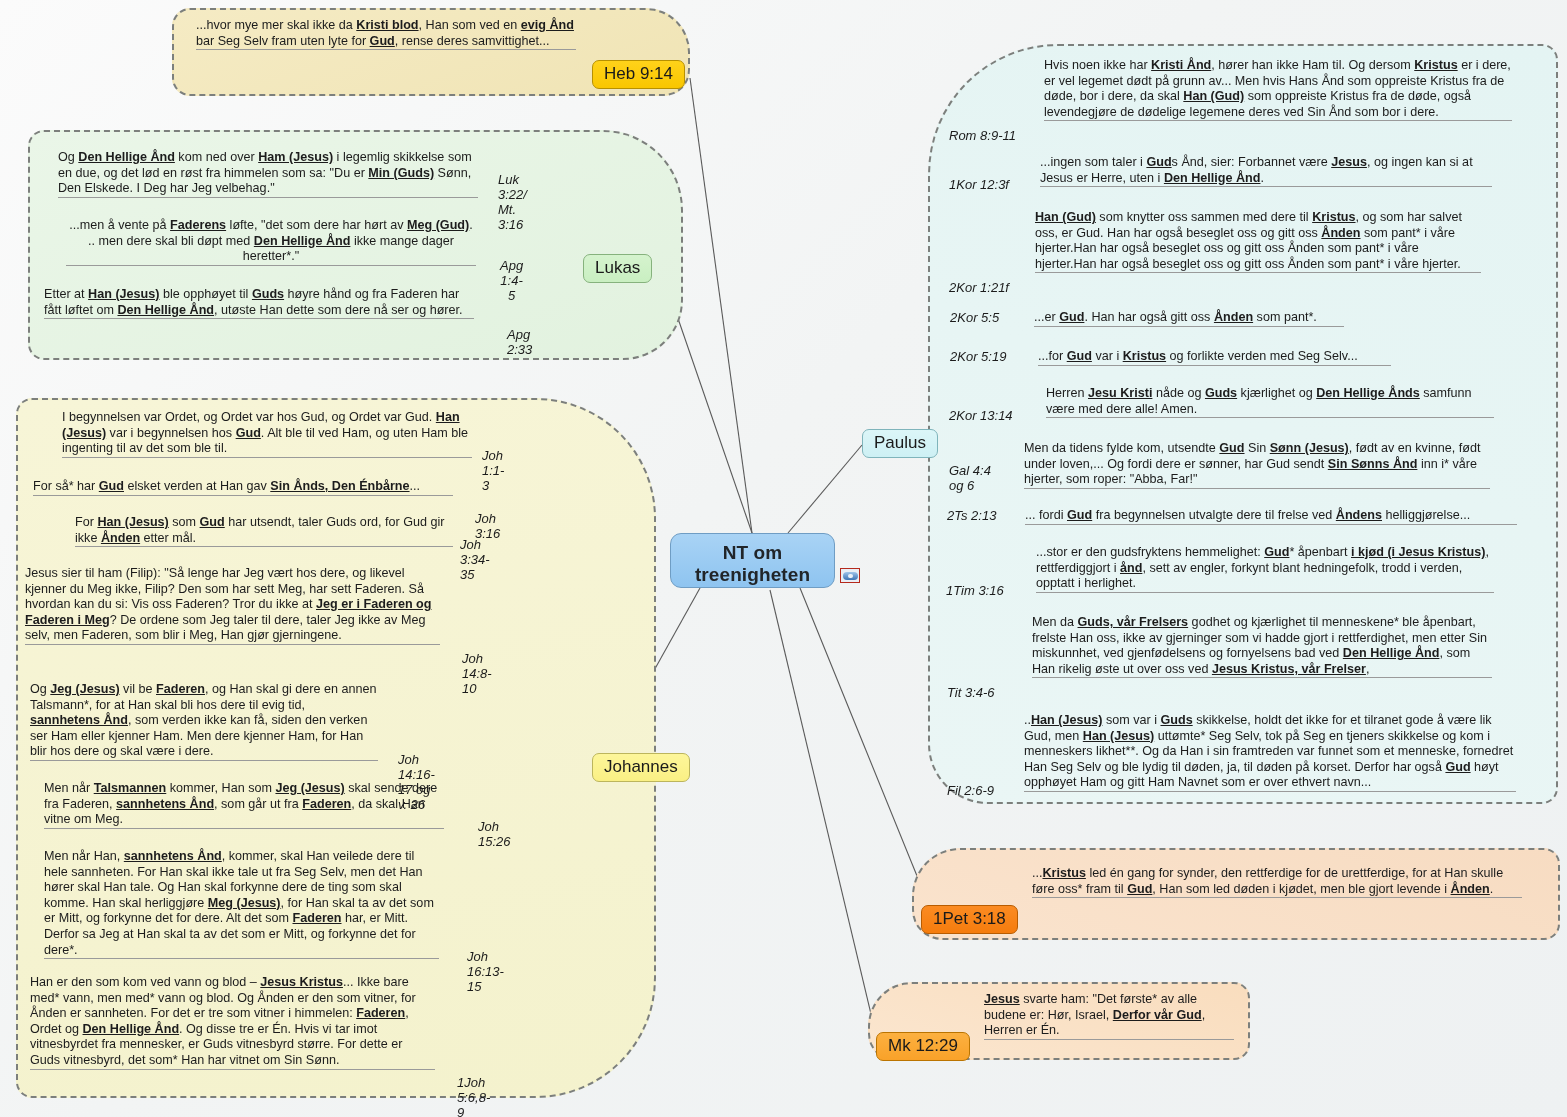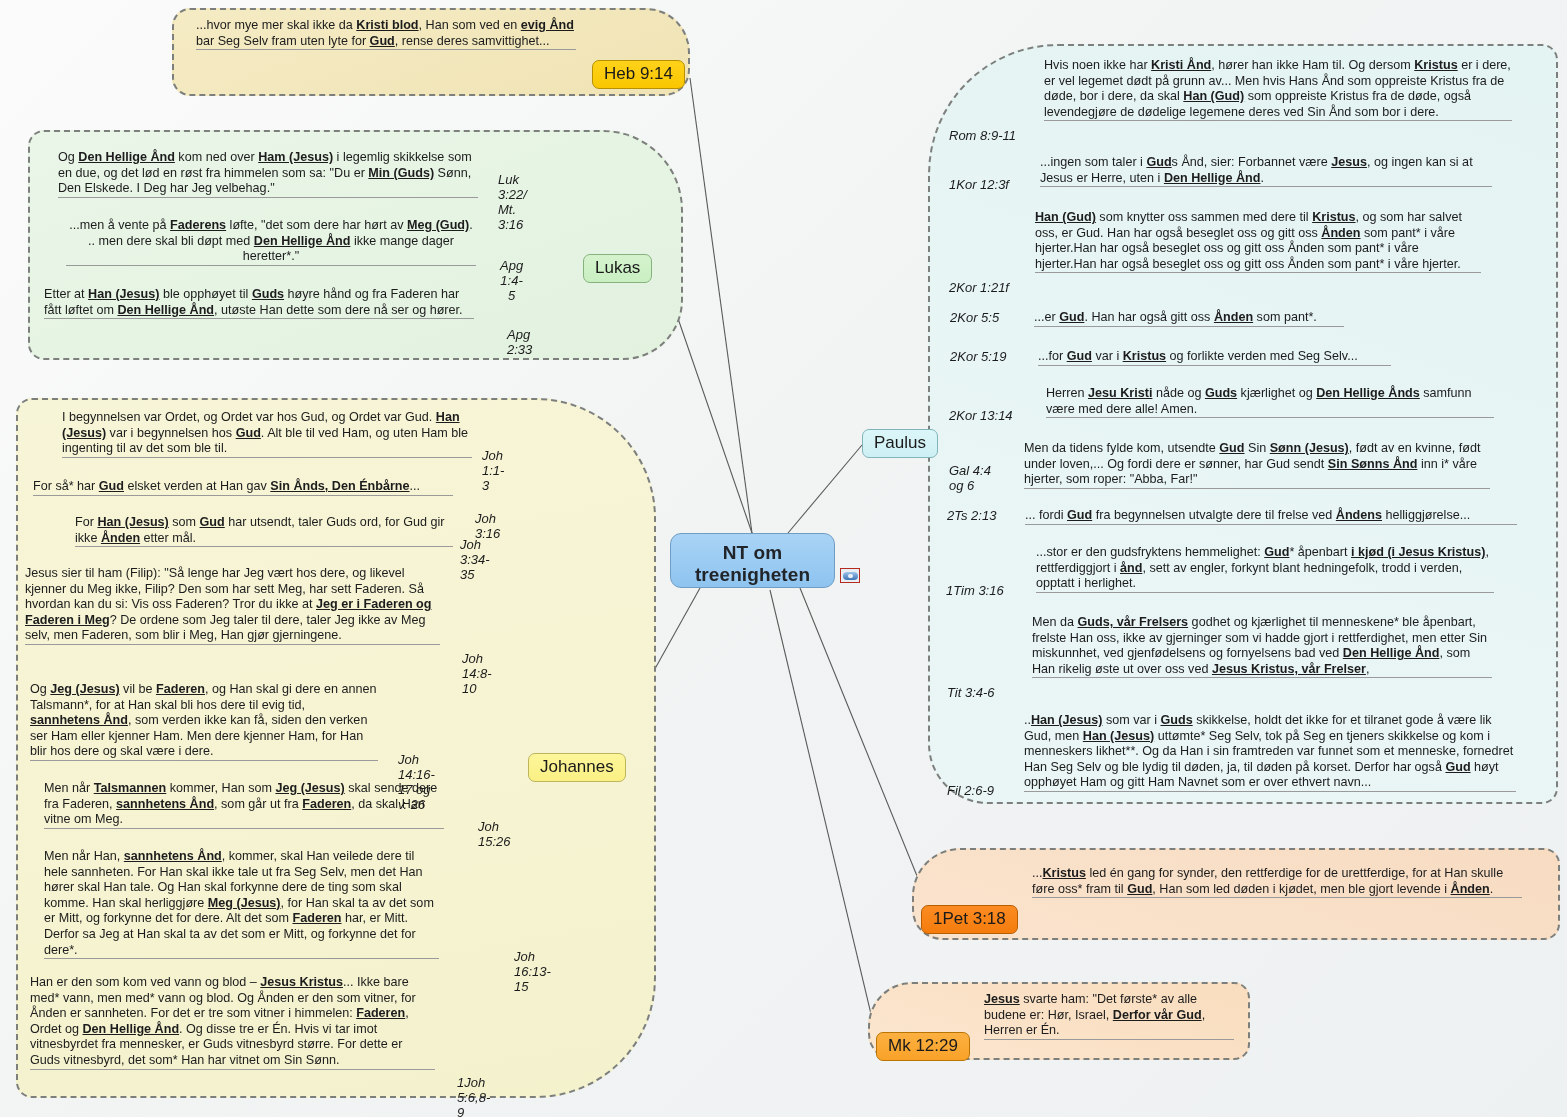--- a/index.html
+++ b/index.html
@@ -69,21 +69,21 @@
     background: linear-gradient(180deg,#a9d3f5 0%, #8ec4f0 100%);
     border: 1px solid #6f9dc4;
     border-radius: 11px;
     font-size: 19px; font-weight: bold; color:#212529;
     text-align: center; padding: 8px 0 0;
     letter-spacing: .1px;
   }
   .pill.central span { display:block; line-height:22px;}
   .pill-heb   { left: 592px; top: 60px;  background: linear-gradient(180deg,#ffd21a 0%, #f9c600 100%); border-color:#b79000; font-weight:normal;}
   .pill-lukas { left: 583px; top: 254px; background: linear-gradient(180deg,#d5f3ce 0%, #c9efc1 100%); border-color:#86b27d;}
-  .pill-joh   { left: 528px; top: 753px; background: linear-gradient(180deg,#fdf69a 0%, #faf084 100%); border-color:#bcb55c;}
+  .pill-joh   { left: 592px; top: 753px; background: linear-gradient(180deg,#fdf69a 0%, #faf084 100%); border-color:#bcb55c;}
   .pill-paulus{ left: 862px; top: 429px; background: linear-gradient(180deg,#dcf6f8 0%, #cdf0f4 100%); border-color:#7fb4bb;}
   .pill-pet   { left: 921px; top: 905px; background: linear-gradient(180deg,#fb8b22 0%, #f57c0d 100%); border-color:#b85c00;}
   .pill-mk    { left: 876px; top: 1032px;background: linear-gradient(180deg,#fcb040 0%, #f9a229 100%); border-color:#bb7400;}
 
   
   .verse { position: absolute; box-sizing: border-box; }
   .verse .vtext {
     font-size: 12.6px;
     line-height: 15.6px;
     color: #1c1c1c;
@@ -196,21 +196,21 @@
     <div class="vref" style="left:368px; top:70px;">Joh 14:16-17 og v. 26</div>
   </div>
 
   <div class="verse" style="left:44px; top:781px; width:400px;">
     <div class="vtext">Men når <b>Talsmannen</b> kommer, Han som <b>Jeg (Jesus)</b> skal sende dere fra Faderen, <b>sannhetens Ånd</b>, som går ut fra <b>Faderen</b>, da skal Han vitne om Meg.</div>
     <div class="vref" style="left:434px; top:38px;">Joh 15:26</div>
   </div>
 
   <div class="verse" style="left:44px; top:849px; width:395px;">
     <div class="vtext">Men når Han, <b>sannhetens Ånd</b>, kommer, skal Han veilede dere til hele sannheten. For Han skal ikke tale ut fra Seg Selv, men det Han hører skal Han tale. Og Han skal forkynne dere de ting som skal komme. Han skal herliggjøre <b>Meg (Jesus)</b>, for Han skal ta av det som er Mitt, og forkynne det for dere. Alt det som <b>Faderen</b> har, er Mitt. Derfor sa Jeg at Han skal ta av det som er Mitt, og forkynne det for dere*.</div>
-    <div class="vref" style="left:423px; top:100px;margin-left:47px;">Joh 16:13-15</div>
+    <div class="vref" style="left:423px; top:100px;">Joh 16:13-15</div>
   </div>
 
   <div class="verse" style="left:30px; top:975px; width:405px;">
     <div class="vtext">Han er den som kom ved vann og blod – <b>Jesus Kristus</b>... Ikke bare med* vann, men med* vann og blod. Og Ånden er den som vitner, for Ånden er sannheten.  For det er tre som vitner i himmelen: <b>Faderen</b>, Ordet og <b>Den Hellige Ånd</b>. Og disse tre er Én.  Hvis vi tar imot vitnesbyrdet fra mennesker, er Guds vitnesbyrd større. For dette er Guds vitnesbyrd, det som* Han har vitnet om Sin Sønn.</div>
     <div class="vref" style="left:427px; top:100px;">1Joh 5:6,8-9</div>
   </div>
   <div class="pill pill-joh">Johannes</div>
 
   <div class="branch-box branch-paulus"></div>
 

